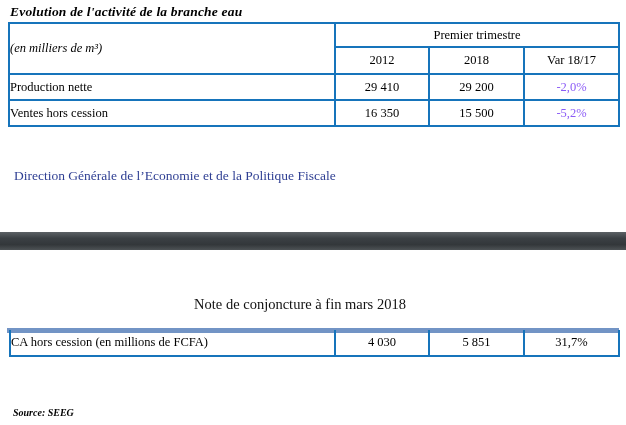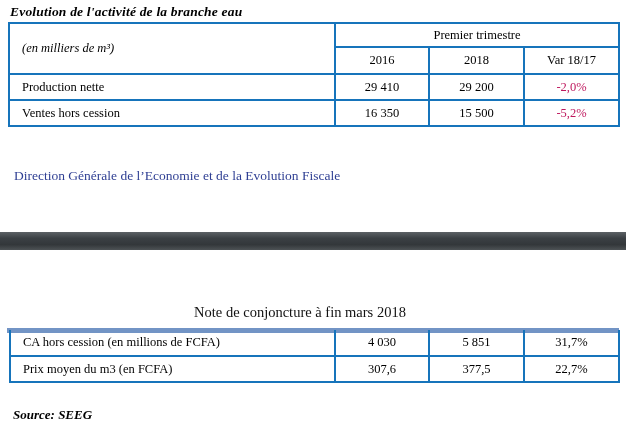--- a/index.html
+++ b/index.html
@@ -17,54 +17,54 @@
     letter-spacing:.2px;
   }
   table.tbl{
     border-collapse:collapse;
     position:absolute;
     table-layout:fixed;
   }
   table.tbl td{
     border:2px solid #1674bb;
     font-size:12.5px;
-    padding:0 12px;
+    padding:0 0;
     vertical-align:middle;
     overflow:hidden;
     white-space:nowrap;
   }
   table.tbl1{left:8px;top:22px;width:610px;}
   table.tbl2{left:9px;top:330px;width:609px;}
   table.tbl2 tr:first-child td{border-top:none;}
   td.center{text-align:center;}
   td.label{text-align:left;padding-left:6px;}
   td.unit{vertical-align:top;padding-top:4px;font-style:italic;}
-  td.neg{color:#be185d;}
+  td.neg{color:#8b5cf6;}
   .r1{height:24px;}
   .r2{height:27px;}
   .rr{height:26px;margin-top:11px;}
   .direction-line{
     position:absolute;left:14px;top:168px;
     font-size:13.5px;color:#2f3f93;
   }
   .dark-bar{
     position:absolute;left:0;top:232px;width:626px;height:18px;
     background:linear-gradient(180deg,#5c6165 0%,#3b4044 35%,#33373a 70%,#4d5255 100%);
   }
   .note-title{
     position:absolute;left:0;top:296px;width:600px;
-    text-align:center;font-size:14.5px;color:#111;margin-top:8px;
+    text-align:center;font-size:14.5px;color:#111;
   }
   .blue-bar{
     position:absolute;left:7px;top:328px;width:612px;height:5px;
     background:#7294c5;
   }
   .source-line{
     position:absolute;left:13px;top:407px;
-    font-size:13px;font-weight:bold;font-style:italic;
+    font-size:10px;font-weight:bold;font-style:italic;
   }
 </style>
 </head>
 <body>
 
 <div class="page">
 
   <div class="section-title">Evolution de l'activité de la branche eau</div>
 
   <table class="tbl tbl1">
@@ -73,40 +73,40 @@
         <col style="width:94px">
         <col style="width:95px">
         <col style="width:95px">
       </colgroup>
     <tbody>
       <tr class="r1">
         <td class="label unit" rowspan="2">(en milliers de m³)</td>
         <td class="center" colspan="3">Premier trimestre</td>
       </tr>
       <tr class="r2">
-        <td class="center">2016</td>
+        <td class="center">2012</td>
         <td class="center">2018</td>
         <td class="center">Var 18/17</td>
       </tr>
       <tr class="rr">
         <td class="label">Production nette</td>
         <td class="center">29 410</td>
         <td class="center">29 200</td>
         <td class="center neg">-2,0%</td>
       </tr>
       <tr class="rr">
         <td class="label">Ventes hors cession</td>
         <td class="center">16 350</td>
         <td class="center">15 500</td>
         <td class="center neg">-5,2%</td>
       </tr>
     </tbody>
   </table>
 
-  <div class="direction-line">Direction Générale de l’Economie et de la Evolution Fiscale</div>
+  <div class="direction-line">Direction Générale de l’Economie et de la Politique Fiscale</div>
 
   <div class="dark-bar"></div>
 
   <div class="note-title">Note de conjoncture à fin mars 2018</div>
 
   <div class="blue-bar"></div>
 
   <table class="tbl tbl2">
     <colgroup>
         <col style="width:325px">
@@ -114,24 +114,18 @@
         <col style="width:95px">
         <col style="width:95px">
       </colgroup>
     <tbody>
       <tr class="rr">
         <td class="label">CA hors cession (en millions de FCFA)</td>
         <td class="center">4 030</td>
         <td class="center">5 851</td>
         <td class="center">31,7%</td>
       </tr>
-      <tr class="rr">
-        <td class="label">Prix moyen du m3 (en FCFA)</td>
-        <td class="center">307,6</td>
-        <td class="center">377,5</td>
-        <td class="center">22,7%</td>
-      </tr>
     </tbody>
   </table>
 
   <div class="source-line">Source: SEEG</div>
 
 </div>
 
 </body></html>

